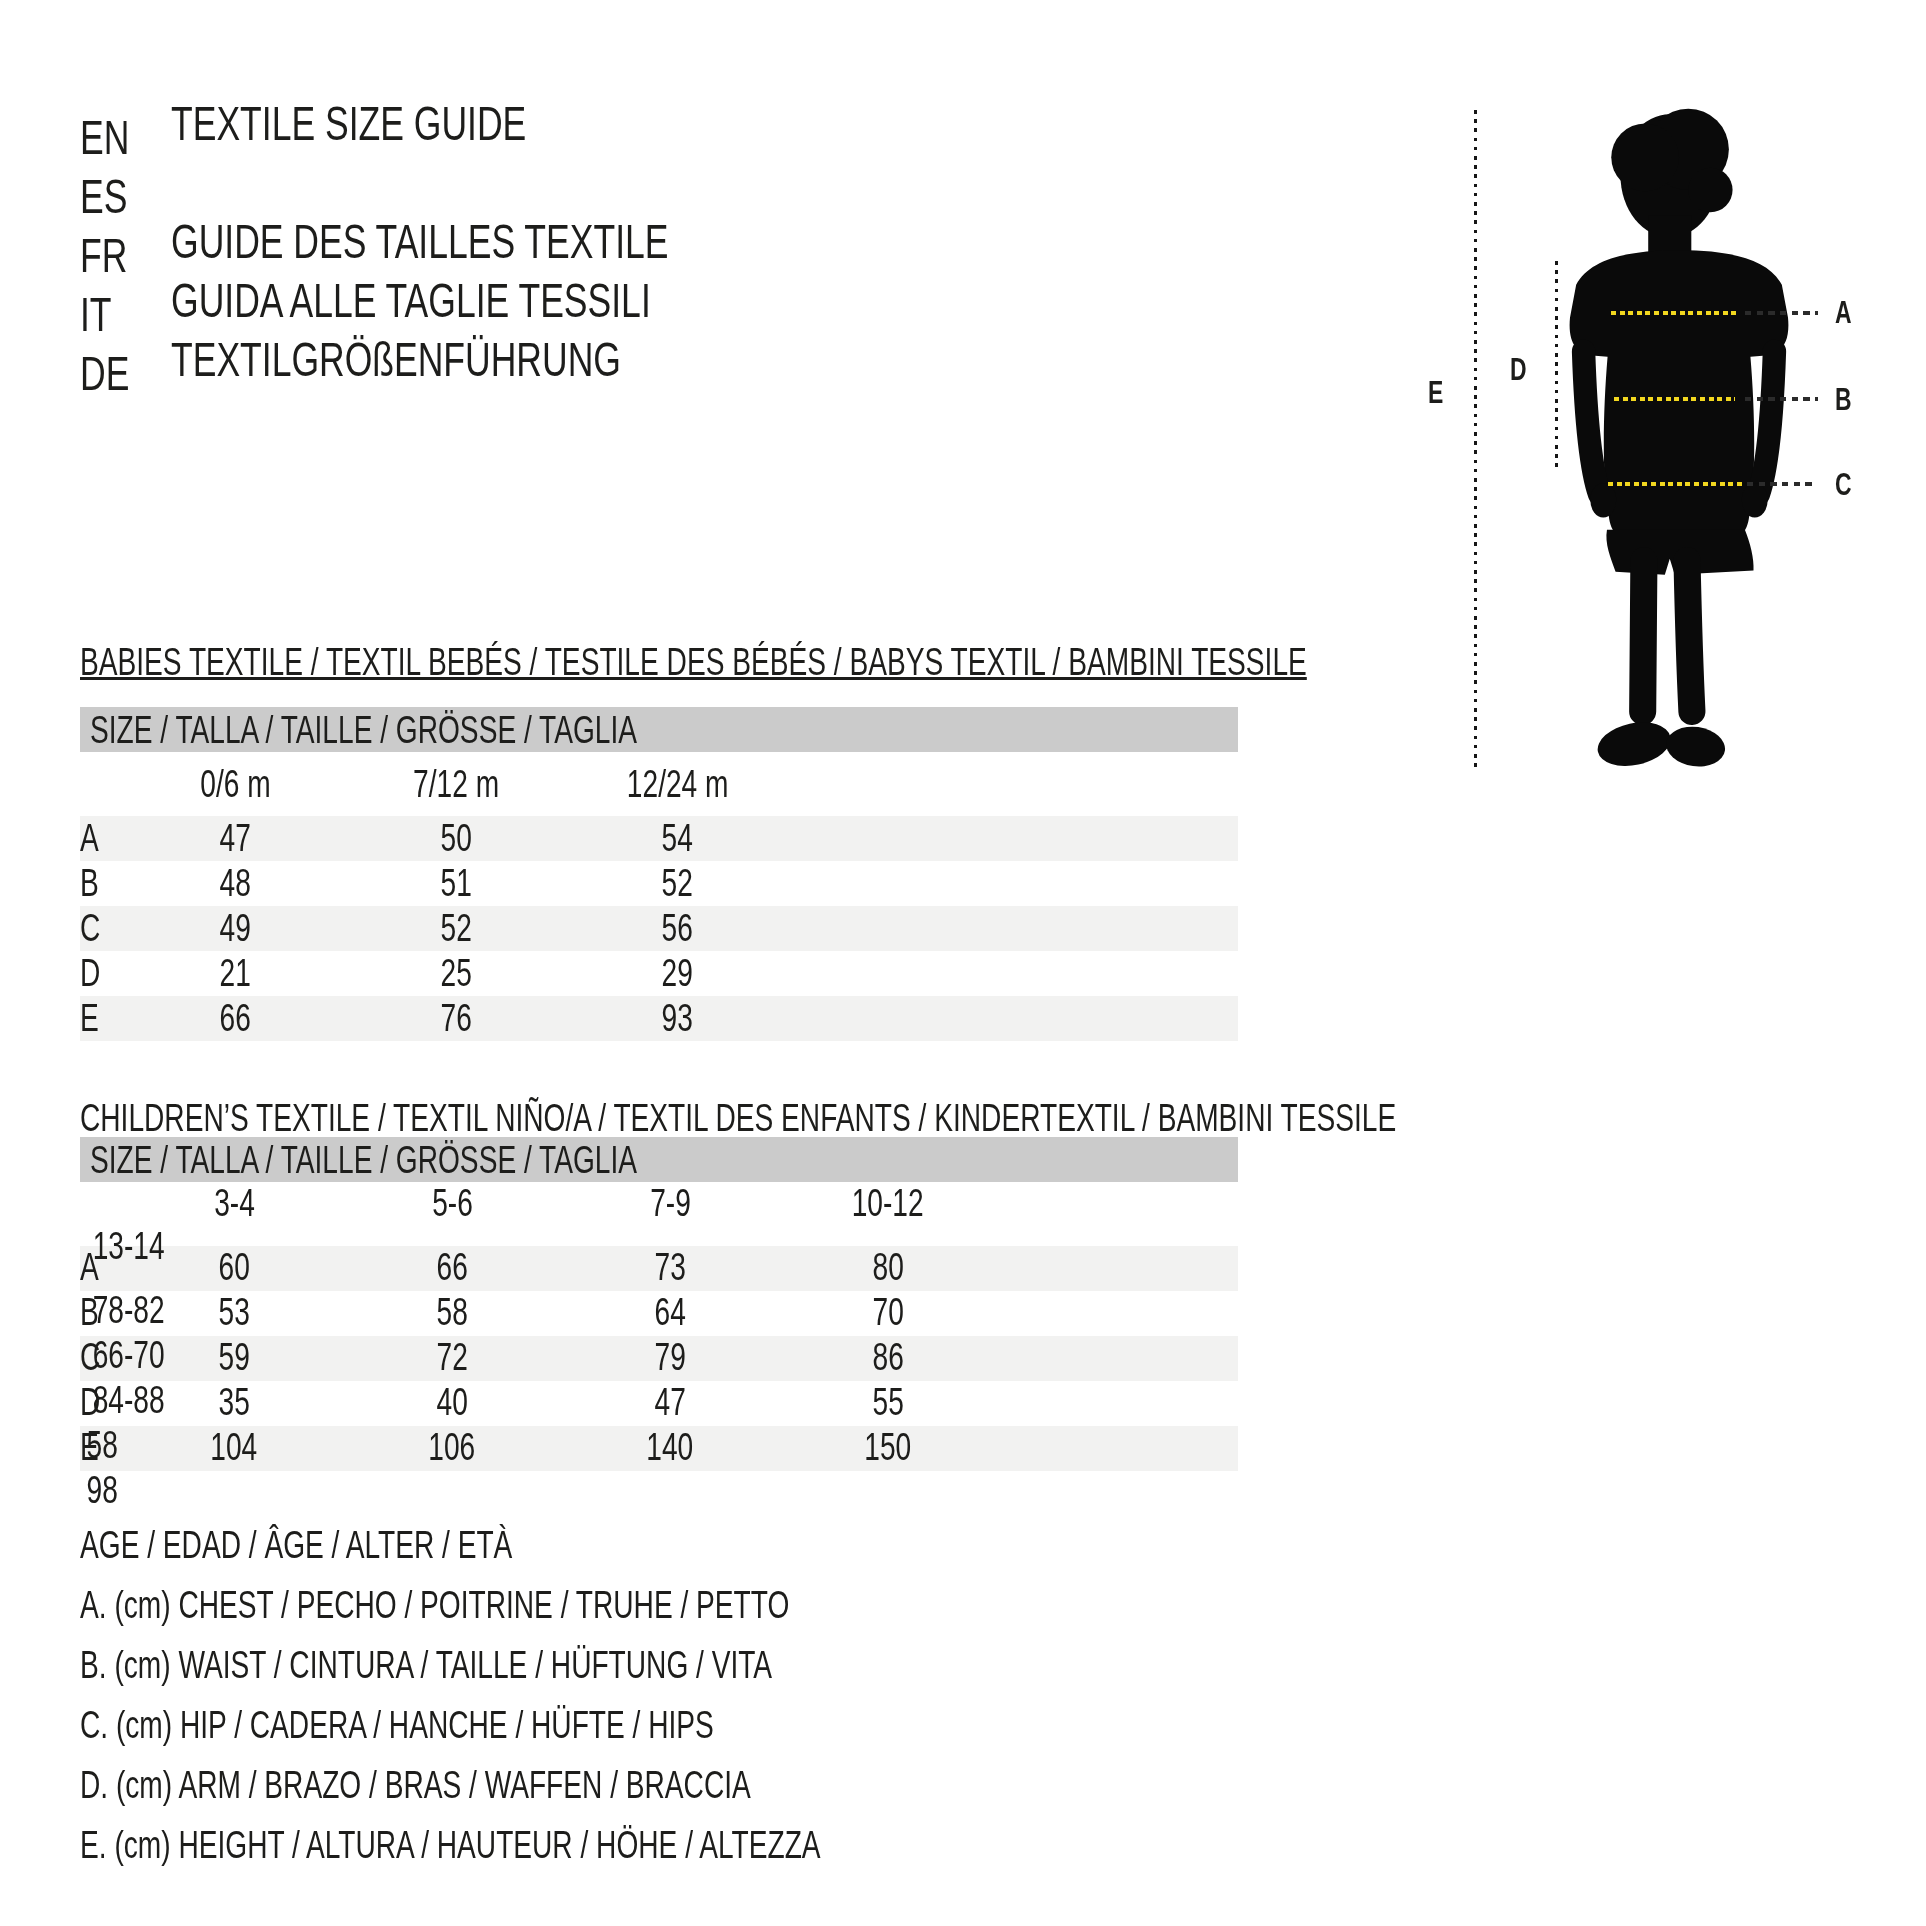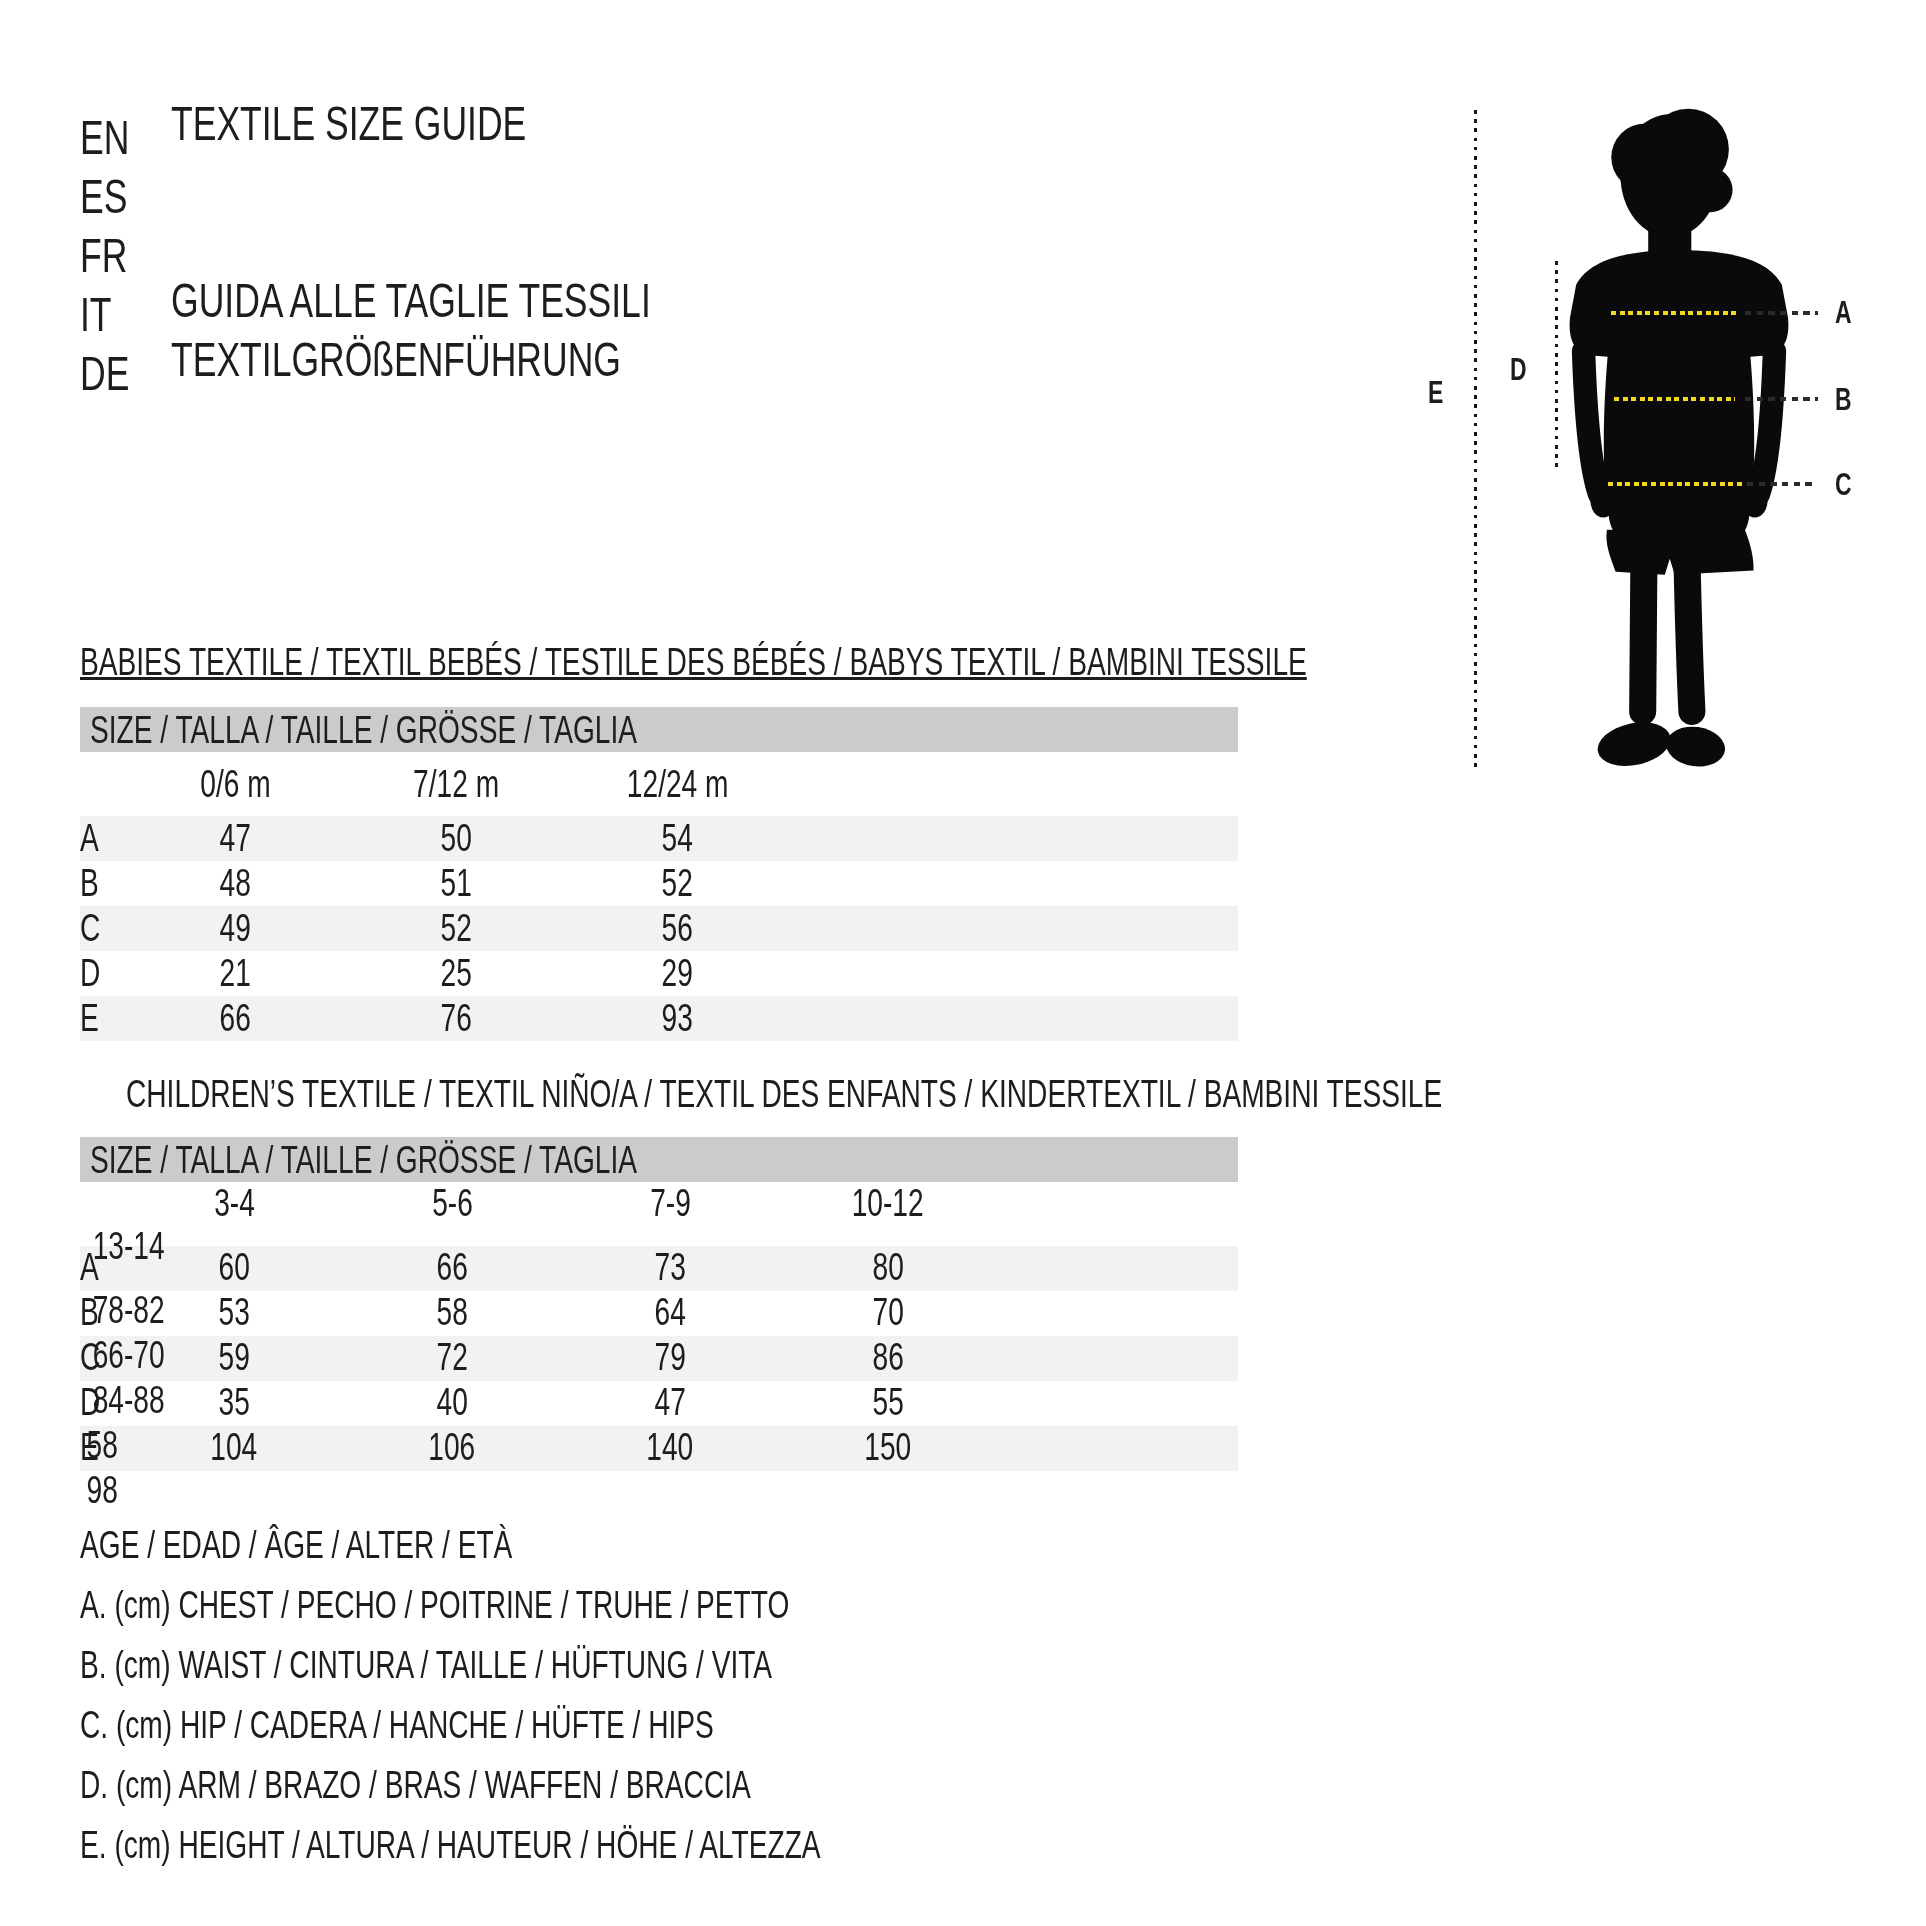--- a/index.html
+++ b/index.html
@@ -15,21 +15,21 @@
   .cond-c { display:inline-block; transform:scaleX(0.74); transform-origin:50% 50%; white-space:nowrap; }
 
   
   .lang-block { position:absolute; left:80px; top:94px; }
   .lang-row   { display:flex; align-items:center; height:59px; font-size:48px; }
   .lang-code  { width:91px;margin-top:27px; }
 
   
   .sec-title { position:absolute; left:80px; height:52px; display:flex; align-items:center; font-size:38px; }
   .sec-title.babies   { top:636px;text-decoration:underline; }
-  .sec-title.children { top:1068px;margin-left:46px; }
+  .sec-title.children { top:1092px; }
 
   
   .size-table { position:absolute; left:80px; width:1158px; }
   .size-table.babies   { top:707px; }
   .size-table.children { top:1137px; }
   .size-bar { height:45px; background:#cbcbcb; display:flex; align-items:flex-end; padding-left:10px; font-size:38px; }
   .grid-row { display:grid; align-items:center; font-size:38px; }
   .babies   .grid-row { grid-template-columns:45px 221px 221px 221px; }
   .children .grid-row { grid-template-columns:45px 218px 218px 218px 218px; }
   .header-row { height:64px; }
@@ -73,20 +73,21 @@
 
 <div class="lang-row">
       <span class="lang-code"><span class="cond">EN</span></span>
       <span class="lang-title"><span class="cond">TEXTILE SIZE GUIDE</span></span>
     </div>
     <div class="lang-row">
       <span class="lang-code"><span class="cond">ES</span></span>
     </div>
     <div class="lang-row">
       <span class="lang-code"><span class="cond">FR</span></span>
+      <span class="lang-title"><span class="cond">GUIDE DES TAILLES TEXTILE</span></span>
     </div>
     <div class="lang-row">
       <span class="lang-code"><span class="cond">IT</span></span>
       <span class="lang-title"><span class="cond">GUIDA ALLE TAGLIE TESSILI</span></span>
     </div>
     <div class="lang-row">
       <span class="lang-code"><span class="cond">DE</span></span>
       <span class="lang-title"><span class="cond">TEXTILGRÖßENFÜHRUNG</span></span>
     </div>
   </div>

